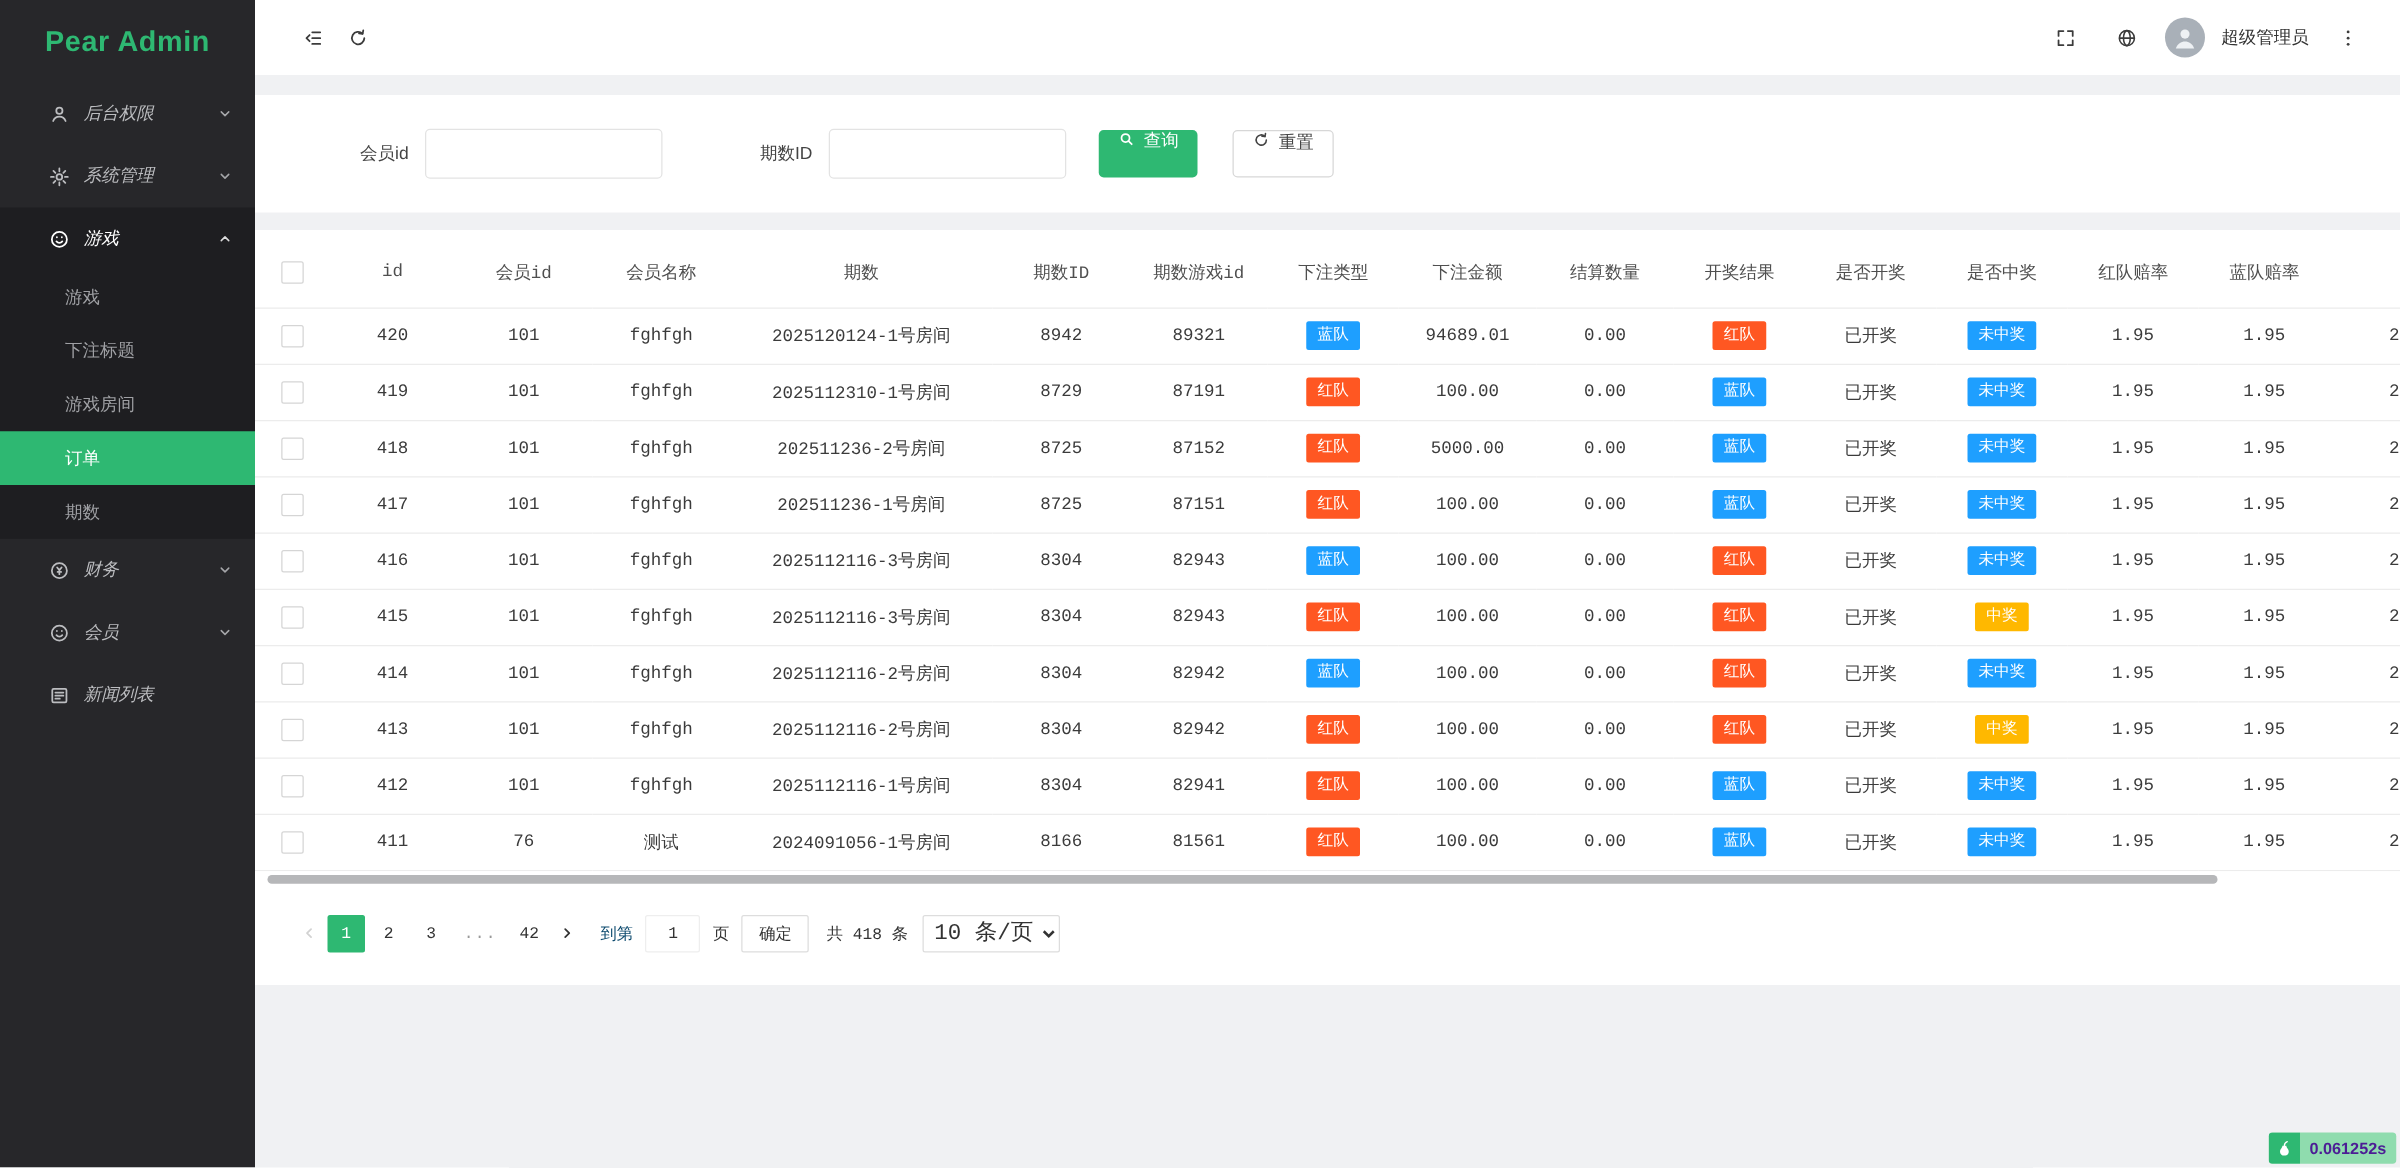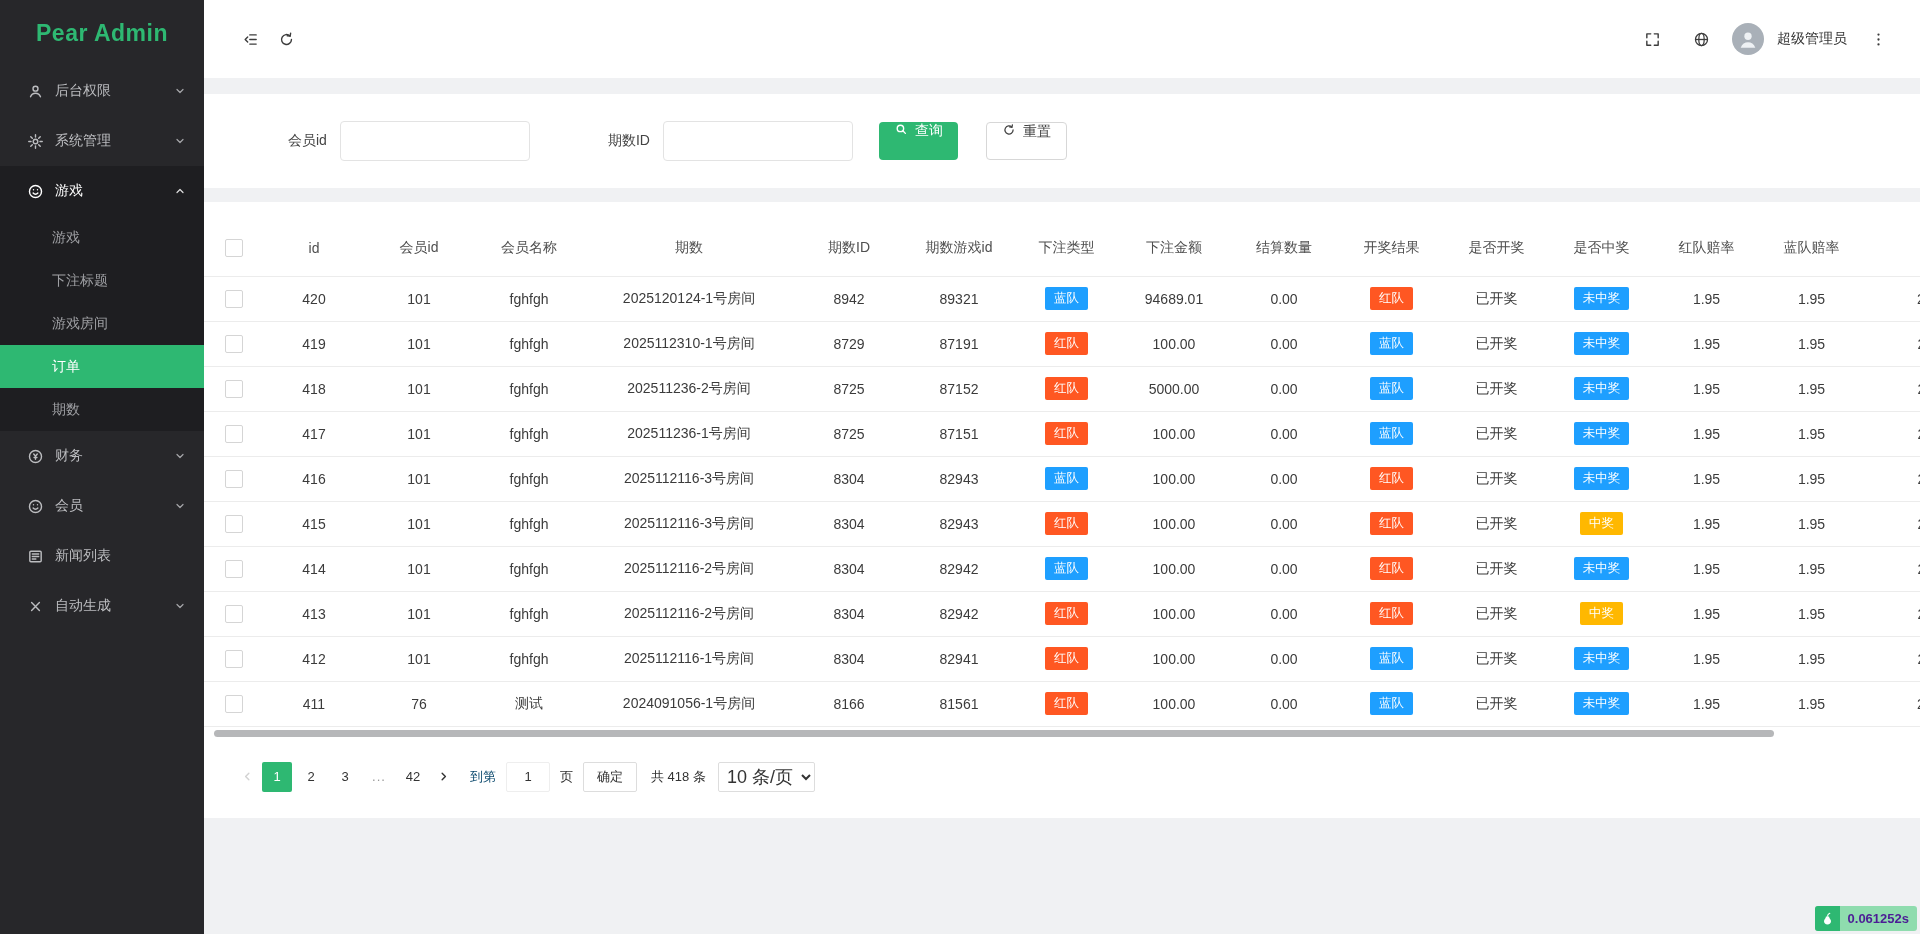--- a/index.html
+++ b/index.html
@@ -9,54 +9,54 @@
   }
   *{box-sizing:border-box;margin:0;padding:0;}
   html,body{width:1920px;height:934px;overflow:hidden;}
   body{font-family:"Liberation Sans","DejaVu Sans",sans-serif;background:var(--gray-bg);}
   svg{display:block;width:100%;height:100%;}
   .app{display:flex;width:100%;height:100%;position:relative;}
 
   
   .sidebar{width:204px;flex-shrink:0;background:var(--side-bg);color:#b9babd;overflow:hidden;}
   .logo{height:66px;display:flex;align-items:center;justify-content:center;color:var(--green);font-size:23px;font-weight:700;letter-spacing:.5px;}
-  .menu-item{height:50px;display:flex;align-items:center;padding:0 18px 0 27px;font-size:14px;cursor:pointer;color:#bcbdc0;}
+  .menu-item{height:50px;display:flex;align-items:center;padding:0 18px 0 39px;font-size:14px;cursor:pointer;color:#bcbdc0;font-style:italic;}
   .micon{width:17px;height:17px;margin-right:11px;display:inline-flex;flex-shrink:0;}
   .mlabel{flex:1;}
   .chev{width:12px;height:12px;display:inline-flex;opacity:.85;}
   .chev.up{transform:rotate(180deg);}
   .submenu-group{background:var(--side-sub);}
   .submenu-group>.menu-item{color:#fff;}
   .submenu-item{height:43px;display:flex;align-items:center;padding-left:52px;font-size:14px;color:#9fa0a4;cursor:pointer;}
   .submenu-item.active{background:var(--green);color:#fff;}
 
   
   .main{flex:1;min-width:0;display:flex;flex-direction:column;}
 
-  .topbar{height:78px;background:#fff;display:flex;align-items:center;padding:0 24px 0 28px;flex-shrink:0;}
+  .topbar{height:60px;background:#fff;display:flex;align-items:center;padding:0 24px 0 28px;flex-shrink:0;}
   .tbtn{width:36px;height:36px;display:grid;place-items:center;color:#3c3c3c;cursor:pointer;}
   .tbtn svg{width:17px;height:17px;}
   .topbar-right{margin-left:auto;display:flex;align-items:center;gap:13px;}
   .avatar{width:32px;height:32px;border-radius:50%;background:#a9b0b8;display:grid;place-items:center;overflow:hidden;cursor:pointer;flex-shrink:0;}
   .avatar svg{width:22px;height:22px;}
   .username{font-size:14px;color:#333;cursor:pointer;}
 
   
   .filter-card{margin-top:16px;background:#fff;height:94px;display:flex;align-items:center;padding-left:84px;font-size:14px;color:#444;flex-shrink:0;}
   .f-label{margin-right:13px;}
   .f-input{width:190px;height:40px;border:1px solid #e3e3e3;border-radius:4px;outline:none;padding:0 10px;font-size:14px;color:#333;background:#fff;}
   .gap-lg{width:78px;flex-shrink:0;}
   .btn{height:38px;border-radius:4px;font-size:14px;display:inline-flex;gap:7px;padding:0 15px;cursor:pointer;border:none;font-family:inherit;}
   .btn svg{width:14px;height:14px;}
   .btn-green{background:var(--green);color:#fff;margin-left:26px;}
   .btn-plain{background:#fff;border:1px solid #d7d7d7;color:#444;margin-left:28px;}
   .btn .bicon{width:14px;height:14px;display:inline-flex;}
 
   
-  .table-card{margin-top:14px;background:#fff;padding-top:18px;flex-shrink:0;}
+  .table-card{margin-top:14px;background:#fff;padding-top:6px;flex-shrink:0;font-family:Liberation Mono, monospace;}
   .table-clip{width:100%;overflow:hidden;}
   table{width:1830px;table-layout:fixed;border-collapse:collapse;font-size:14px;color:#3b3b3b;}
   thead th{height:56px;font-weight:400;color:#4f4f4f;text-align:center;border-bottom:1px solid #ececec;white-space:nowrap;}
   tbody td{height:45px;text-align:center;border-bottom:1px solid #ececec;white-space:nowrap;overflow:hidden;}
   .cb{width:18px;height:18px;border:1px solid #d5d5d5;border-radius:2px;background:#fff;display:inline-block;vertical-align:middle;cursor:pointer;}
   .badge{display:inline-block;padding:3px 9px;border-radius:2px;color:#fff;font-size:12.5px;line-height:1.35;}
   .badge-blue{background:var(--blue);}
   .badge-red{background:var(--red);}
   .badge-yellow{background:var(--yellow);}
   .hscroll{height:10px;margin:3px 10px 0;}
@@ -182,33 +182,20 @@
       <div class="menu-item">
         <span class="micon">
           <svg viewBox="0 0 24 24" fill="none" stroke="currentColor" stroke-width="2" stroke-linecap="round">
               <rect x="4" y="4.5" width="16" height="15" rx="1.5"></rect>
               <path d="M7.5 8.5h9M7.5 12h9M7.5 15.5h5"></path>
             </svg>
         </span>
         <span class="mlabel">新闻列表</span>
       </div>
 
-      <div class="menu-item">
-        <span class="micon">
-          <svg viewBox="0 0 24 24" fill="none" stroke="currentColor" stroke-width="2" stroke-linecap="round">
-              <path d="M6.5 6.5l11 11M17.5 6.5l-11 11"></path>
-            </svg>
-        </span>
-        <span class="mlabel">自动生成</span>
-        <span class="chev">
-          <svg viewBox="0 0 24 24" fill="none" stroke="currentColor" stroke-width="2.4" stroke-linecap="round" stroke-linejoin="round">
-              <polyline points="6 9 12 15 18 9"></polyline>
-            </svg>
-        </span>
-      </div>
 
     </nav>
   </aside>
 
   <div class="main">
 
     <header class="topbar">
       <span class="tbtn">
         <svg viewBox="0 0 24 24" fill="none" stroke="currentColor" stroke-width="2" stroke-linecap="round" stroke-linejoin="round">
             <path d="M11 5.5h9M11 12h9M11 18.5h9"></path>

